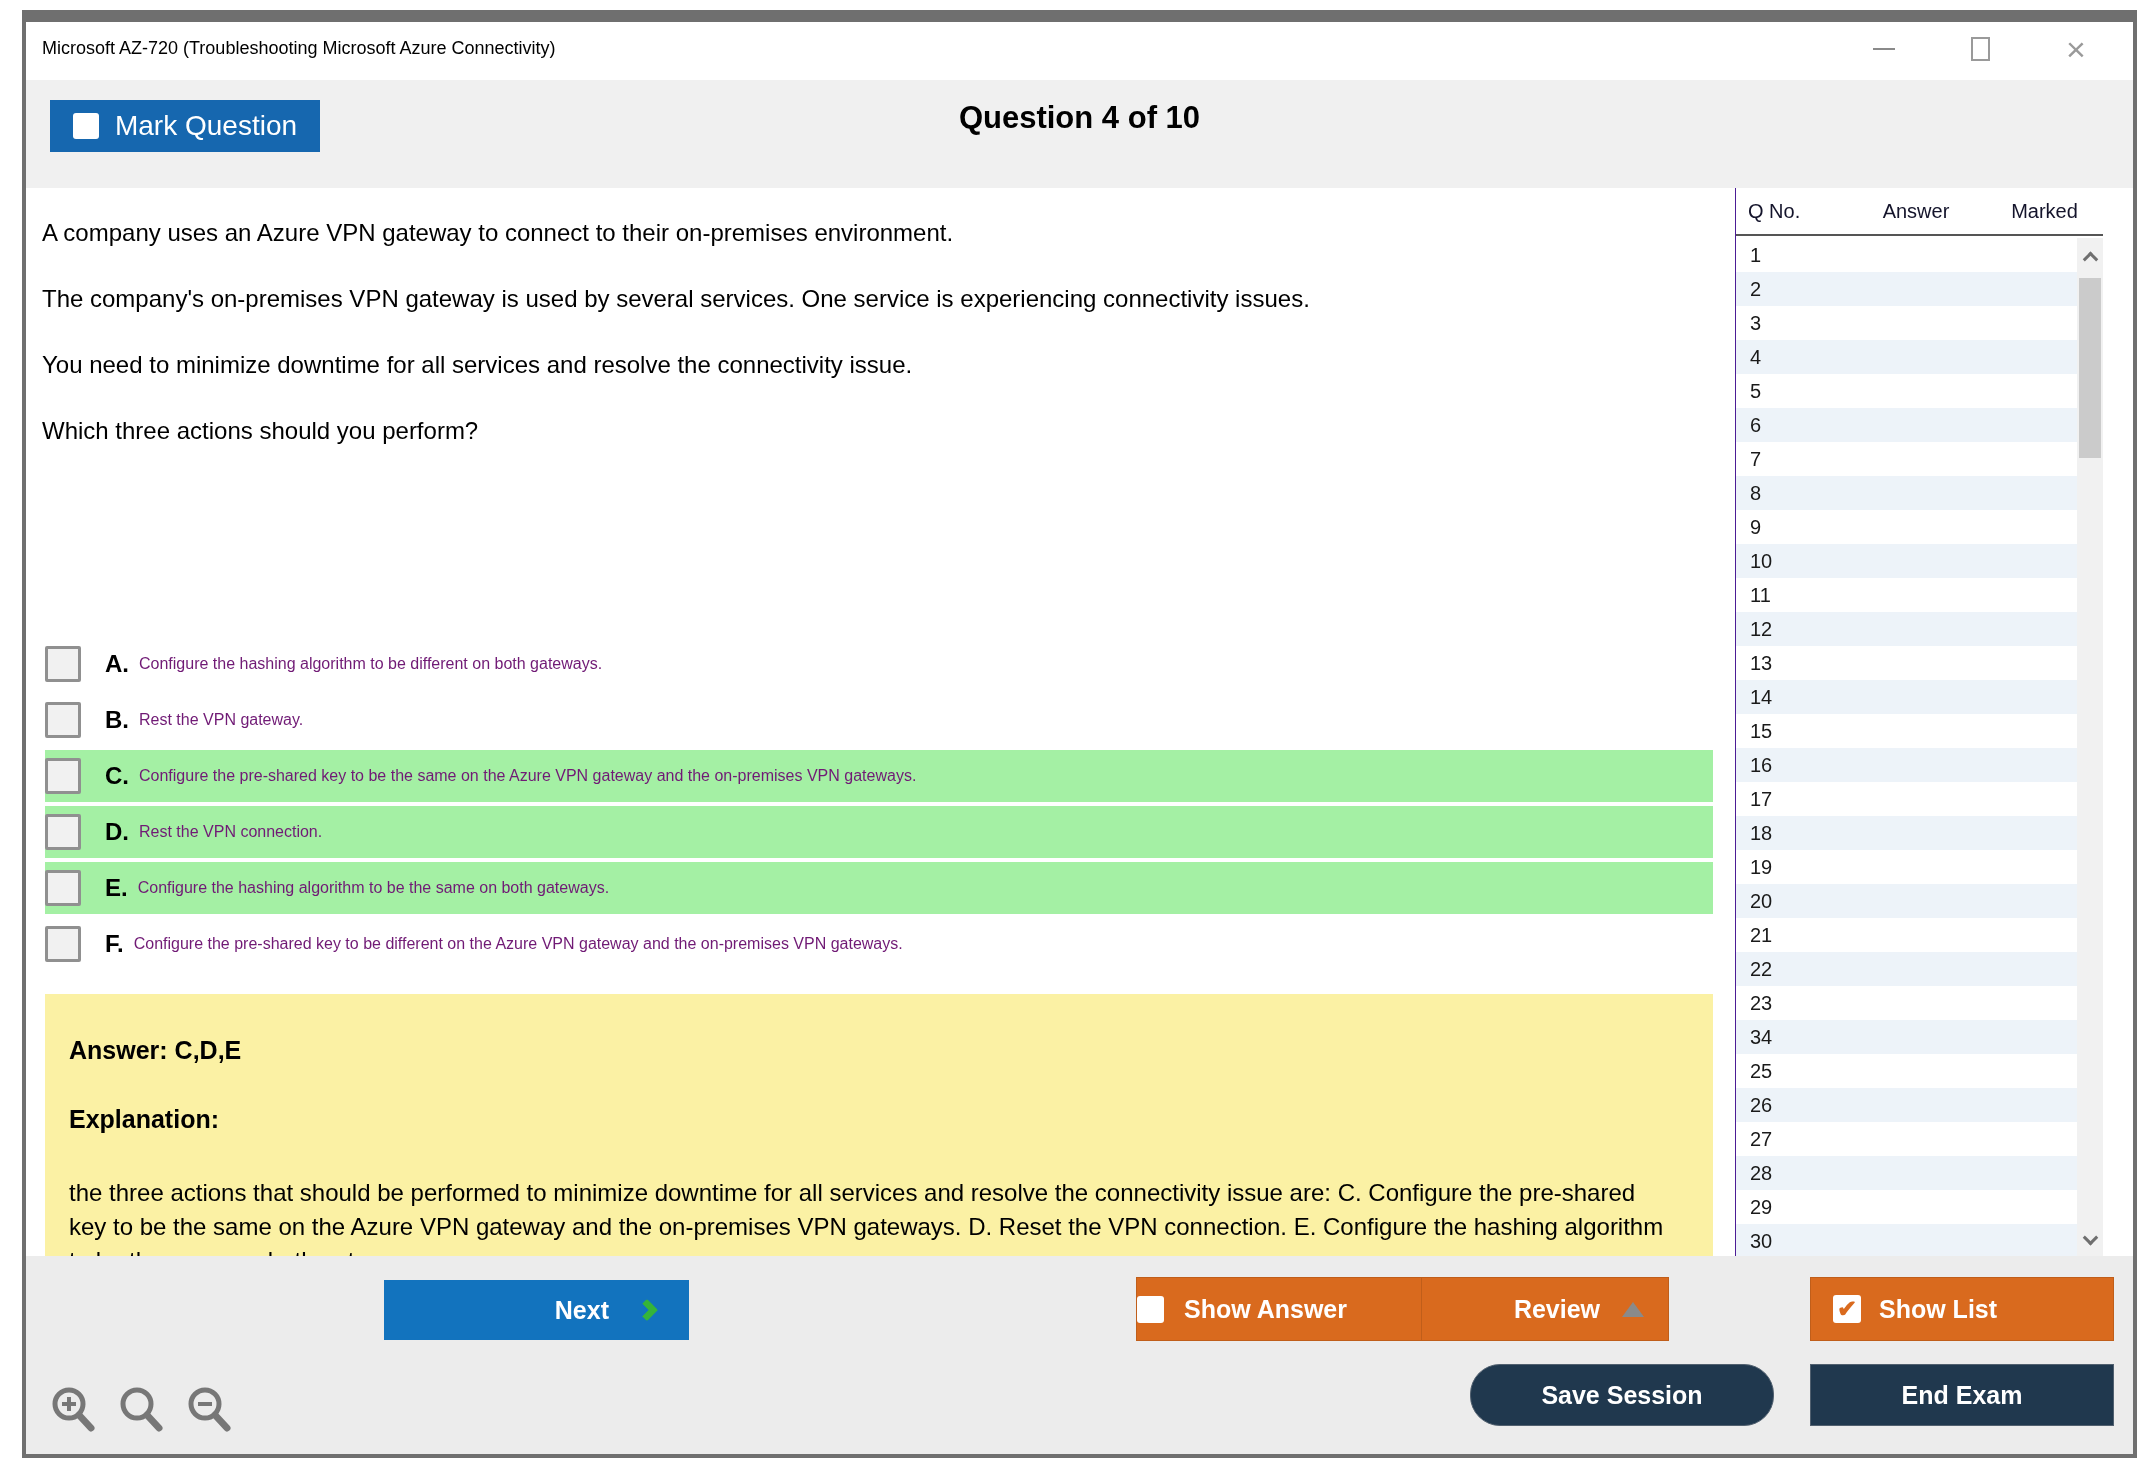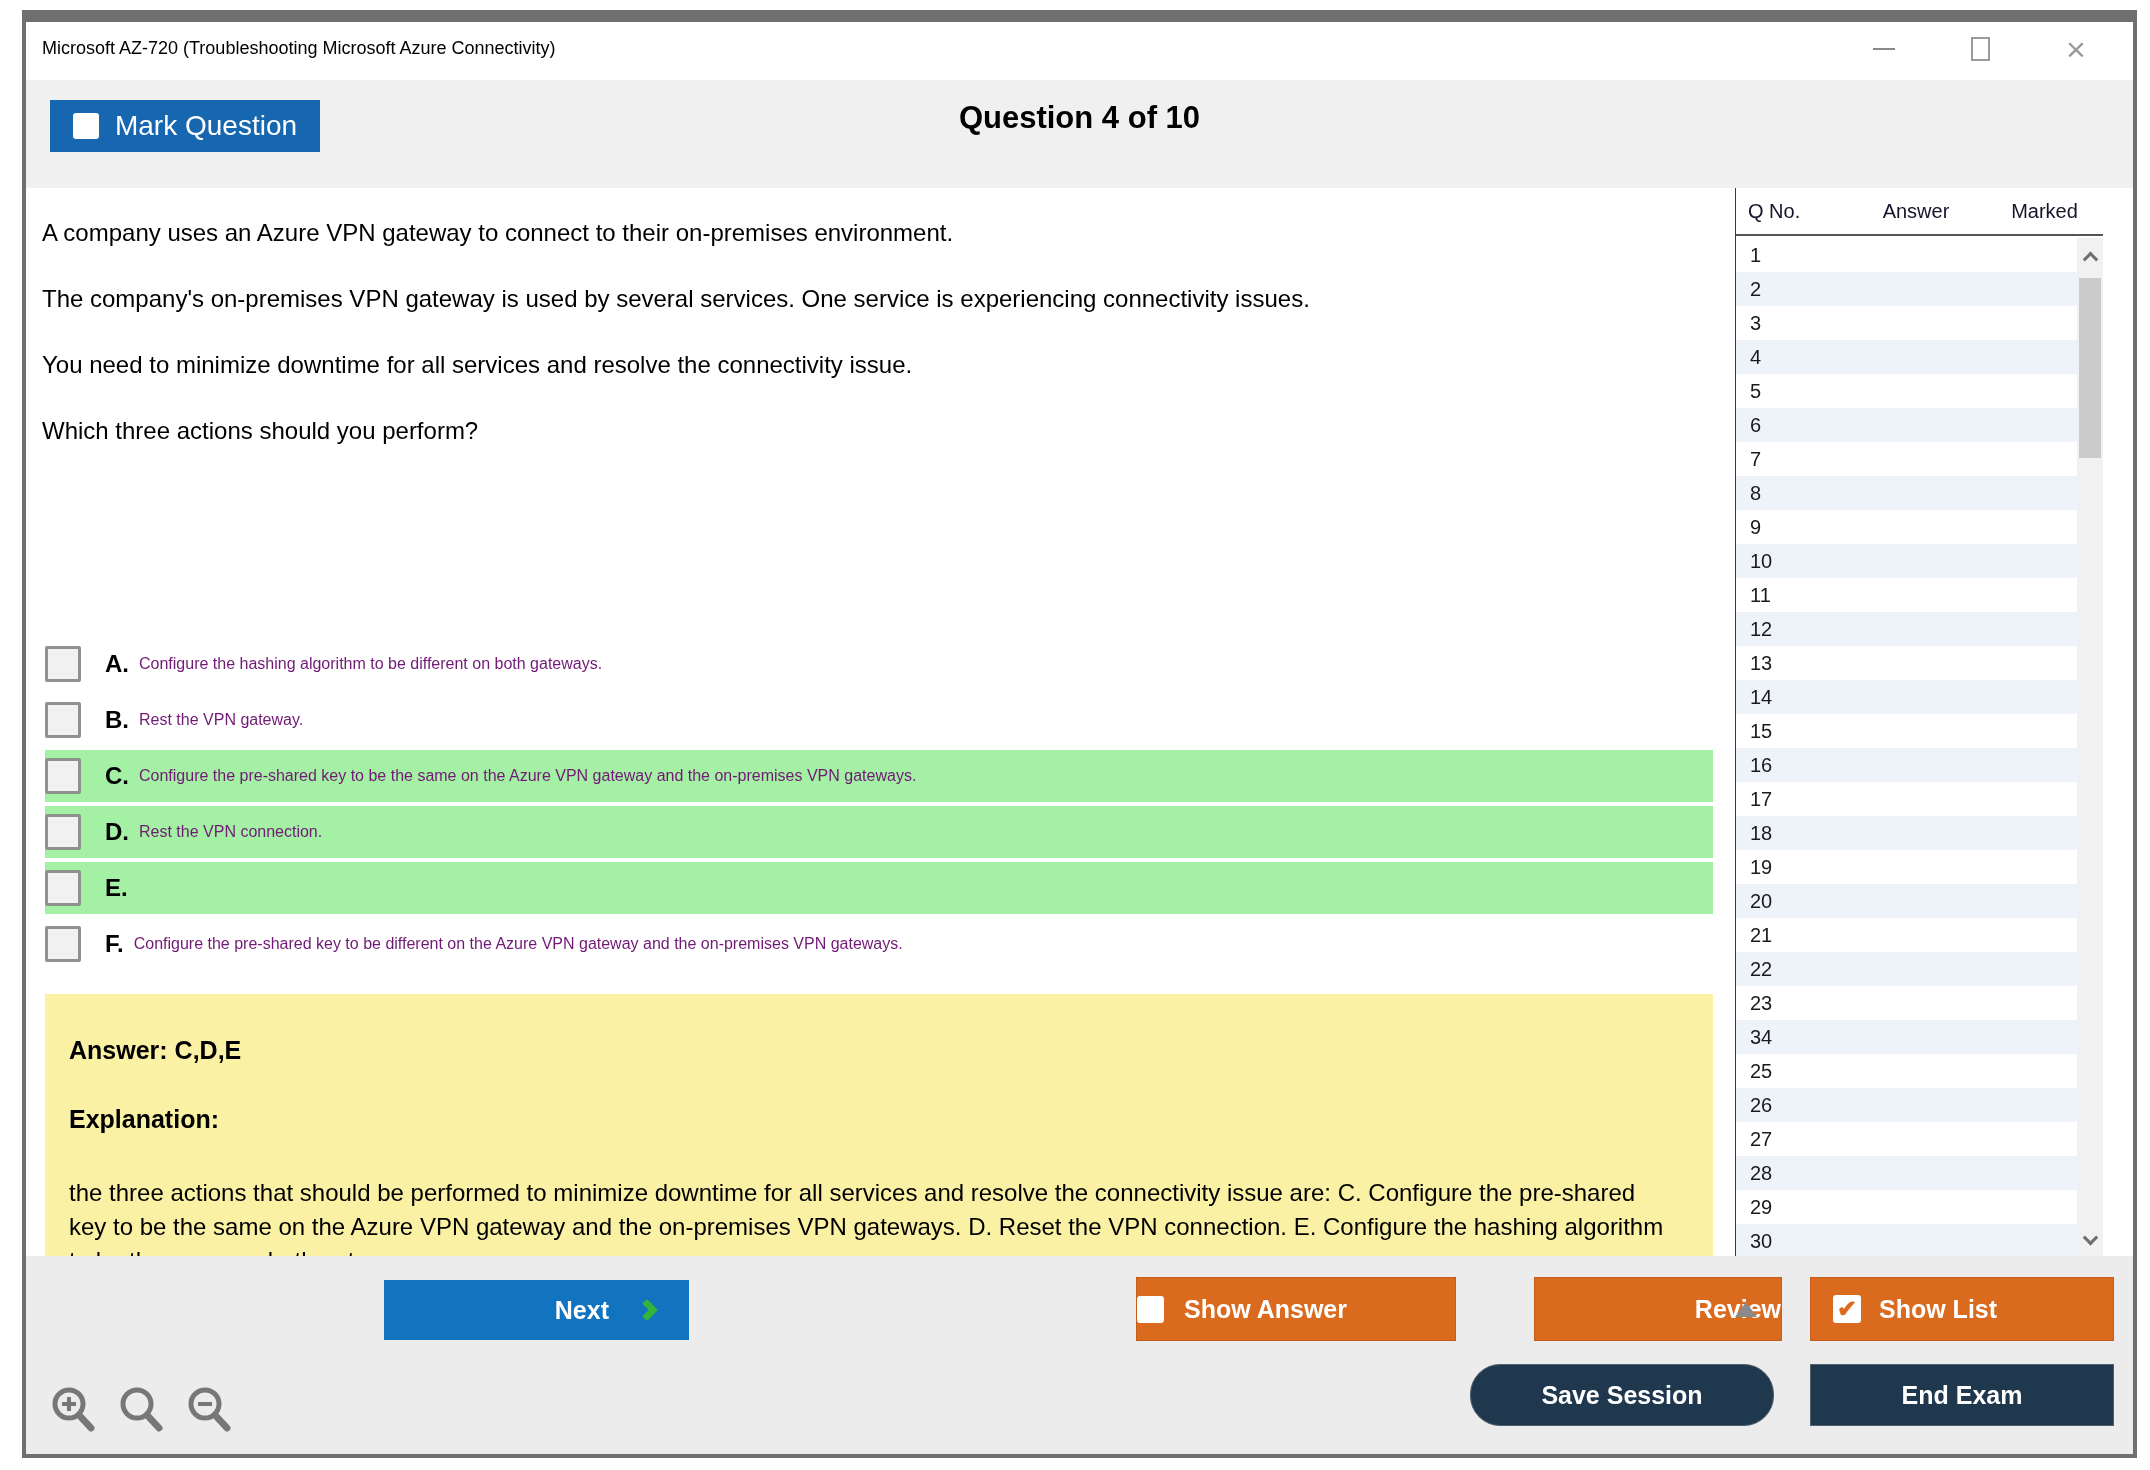--- a/index.html
+++ b/index.html
@@ -70,21 +70,21 @@
 
   
   .footer { position:absolute; left:0; top:1234px; width:100%; height:198px; background:#ECECEC; }
   .btn { position:absolute; display:flex; align-items:center; justify-content:center; color:#fff; font-weight:bold; font-size:25px; cursor:default; }
   .btn-blue { background:#1273BE; }
   .btn-orange { background:#D96A1E; border:1px solid #C05E1A; }
   .btn-navy { background:#20384E; border:1px solid #51606f; }
   .btn-prev { left:20px; top:24px; width:305px; height:60px; }
   .btn-next { left:358px; top:24px; width:305px; height:60px; }
   .btn-show-answer { left:1110px; top:21px; width:320px; height:64px; justify-content:flex-start; gap:20px; }
-  .btn-review { left:1508px; top:21px; width:248px; height:64px; justify-content:flex-end; padding-left:24px; }
+  .btn-review { left:1395px; top:21px; width:248px; height:64px; justify-content:center; padding-left:24px; }
   .btn-show-list { left:1784px; top:21px; width:304px; height:64px; justify-content:flex-start; padding-left:22px; gap:18px; }
   .btn-save { left:1444px; top:108px; width:304px; height:62px;border-radius:30px; }
   .btn-end { left:1784px; top:108px; width:304px; height:62px; }
 
   .chev-green-left { width:16px; height:16px; border-left:7px solid #35B43A; border-bottom:7px solid #35B43A; transform:rotate(45deg); border-radius:2px; }
   .chev-green-right { width:16px; height:16px; border-right:7px solid #35B43A; border-top:7px solid #35B43A; transform:rotate(45deg); border-radius:2px; }
   .prev-chev { position:absolute; left:32px; top:22px; }
   .next-chev { position:absolute; right:34px; top:22px; }
   .btn-next .label-right { position:absolute; right:80px; }
   .white-cb { width:27px; height:27px; background:#fff; border-radius:3px; flex:0 0 27px; }
@@ -146,20 +146,21 @@
           <span class="opt-text">Configure the pre-shared key to be the same on the Azure VPN gateway and the on-premises VPN gateways.</span>
         </div>
         <div class="option-row hl">
           <span class="opt-cb"></span>
           <span class="opt-letter">D.</span>
           <span class="opt-text">Rest the VPN connection.</span>
         </div>
         <div class="option-row hl">
           <span class="opt-cb"></span>
           <span class="opt-letter">E.</span>
+          <span class="opt-text">Configure the hashing algorithm to be the same on both gateways.</span>
         </div>
         <div class="option-row">
           <span class="opt-cb"></span>
           <span class="opt-letter">F.</span>
           <span class="opt-text">Configure the pre-shared key to be different on the Azure VPN gateway and the on-premises VPN gateways.</span>
         </div>
       </div>
     <div class="answer-box">
       <div class="answer-line">Answer: C,D,E</div>
       <div class="expl-label">Explanation:</div>

